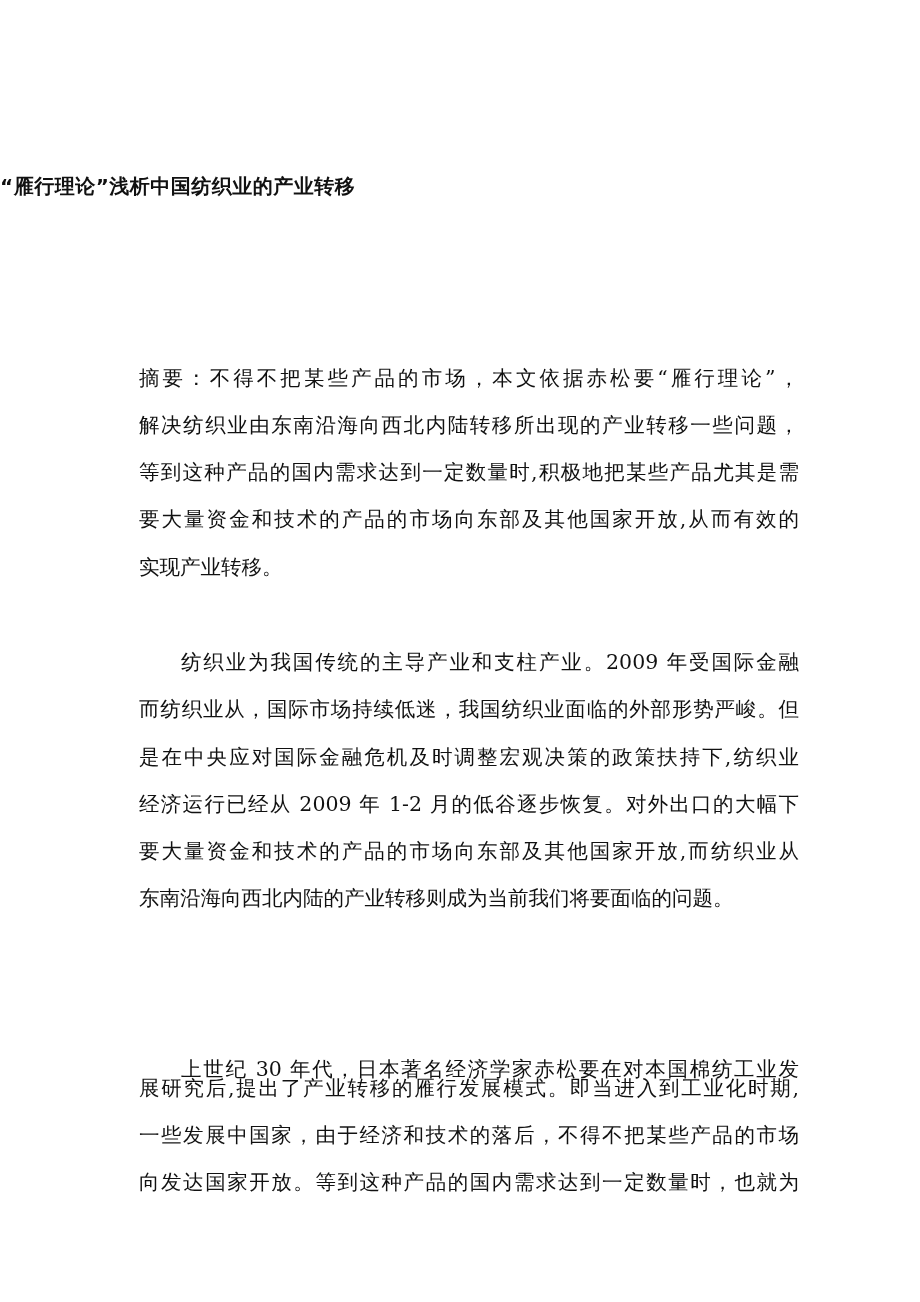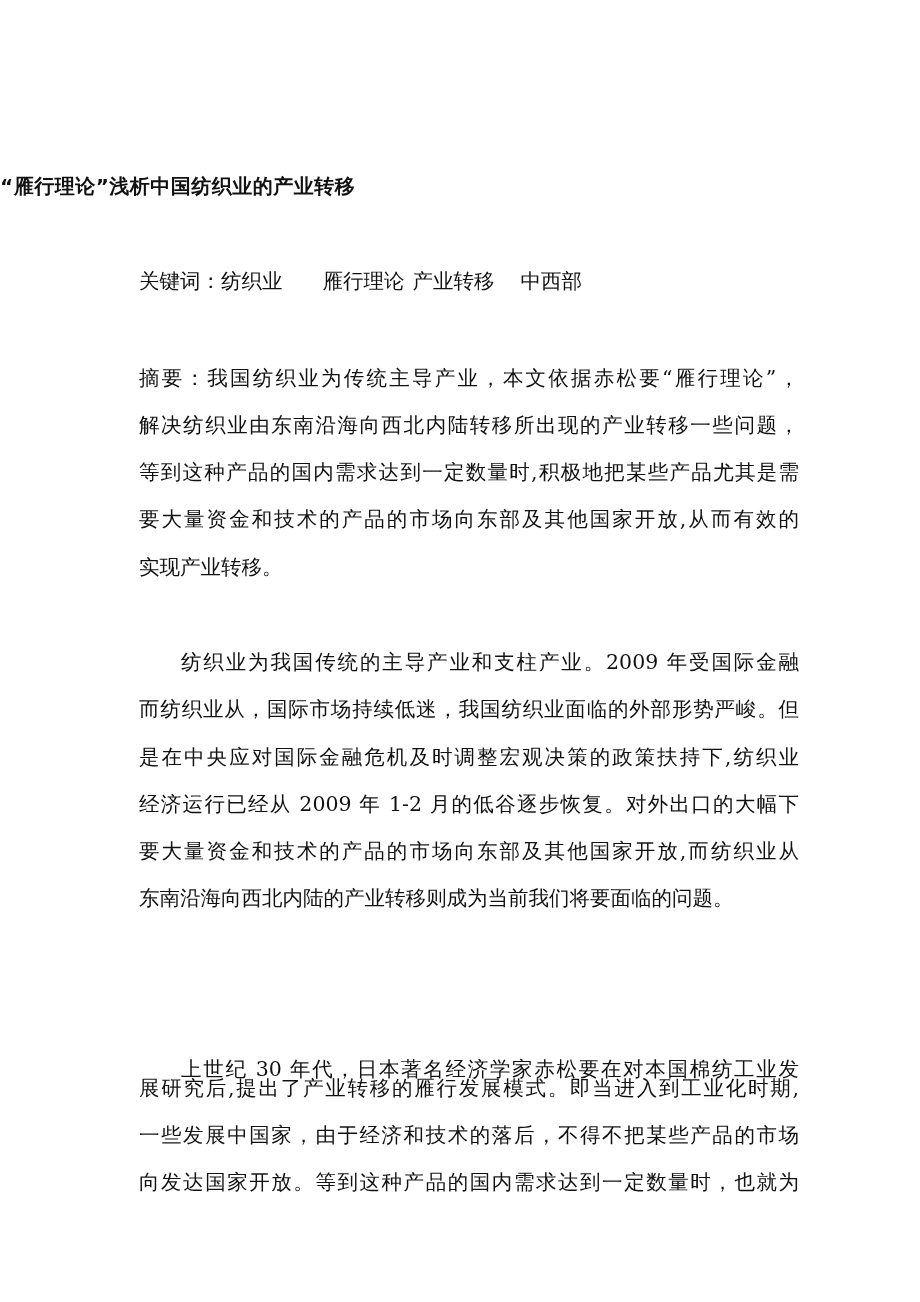--- a/index.html
+++ b/index.html
@@ -16,26 +16,23 @@
   .kw { position: absolute; left: 139px; top: 266px; font-size: 20.5px; line-height: 30px; white-space: nowrap; }
   .kw span { display: inline-block; }
 </style>
 </head>
 <body>
 
 <div class="page">
 
   <div class="title">“雁行理论”浅析中国纺织业的产业转移</div>
 
-  <div class="kw">
-    <span>关键词：</span><span>纺织业</span><span style="width:40px"></span><span>雁行理论</span><span style="width:8px"></span><span>产业转移</span><span style="width:26px"></span><span>中西部</span>
-  </div>
 
   <div>
-    <div class="line" style="top:363px">摘要：我国纺织业为传统主导产业，本文依据赤松要“雁行理论”，</div>
+    <div class="line" style="top:363px">摘要：不得不把某些产品的市场，本文依据赤松要“雁行理论”，</div>
     <div class="line" style="top:410px">解决纺织业由东南沿海向西北内陆转移所出现的产业转移一些问题，</div>
     <div class="line" style="top:457px">等到这种产品的国内需求达到一定数量时,积极地把某些产品尤其是需</div>
     <div class="line" style="top:504px">要大量资金和技术的产品的市场向东部及其他国家开放,从而有效的</div>
     <div class="line last" style="top:552px">实现产业转移。</div>
   </div>
 
   <div>
     <div class="line indent" style="top:647px">纺织业为我国传统的主导产业和支柱产业。2009 年受国际金融</div>
     <div class="line" style="top:694px">而纺织业从，国际市场持续低迷，我国纺织业面临的外部形势严峻。但</div>
     <div class="line" style="top:742px">是在中央应对国际金融危机及时调整宏观决策的政策扶持下,纺织业</div>

